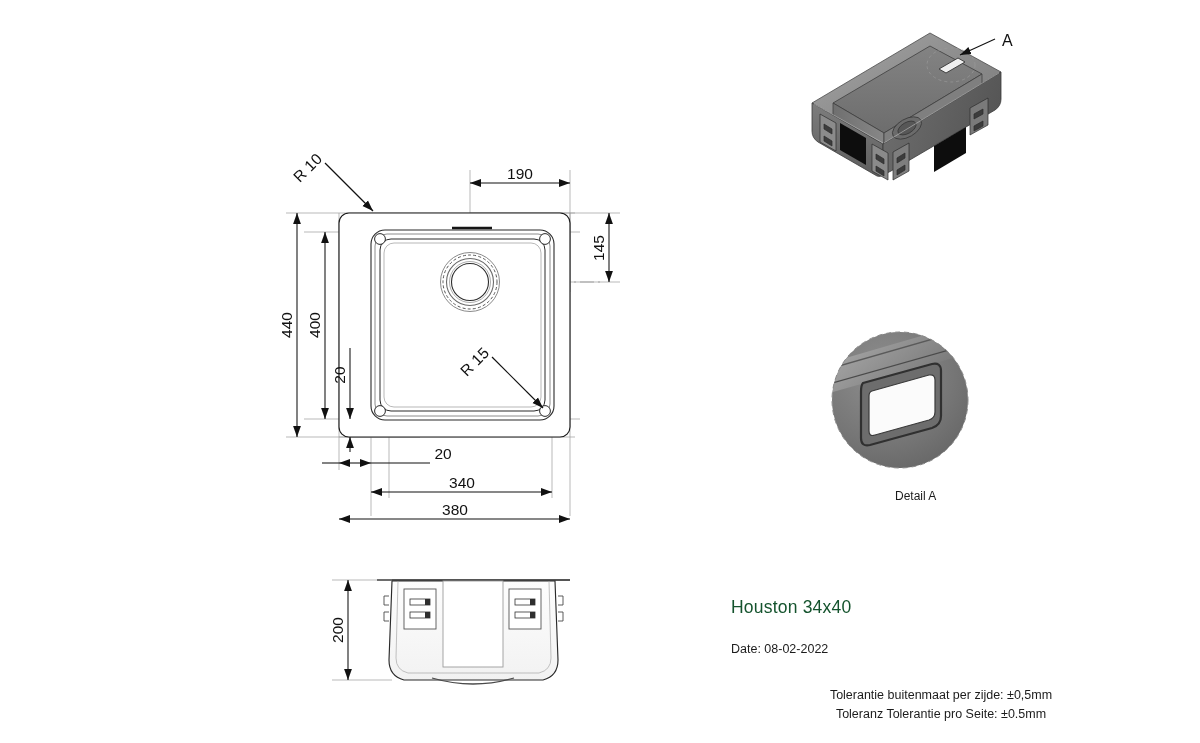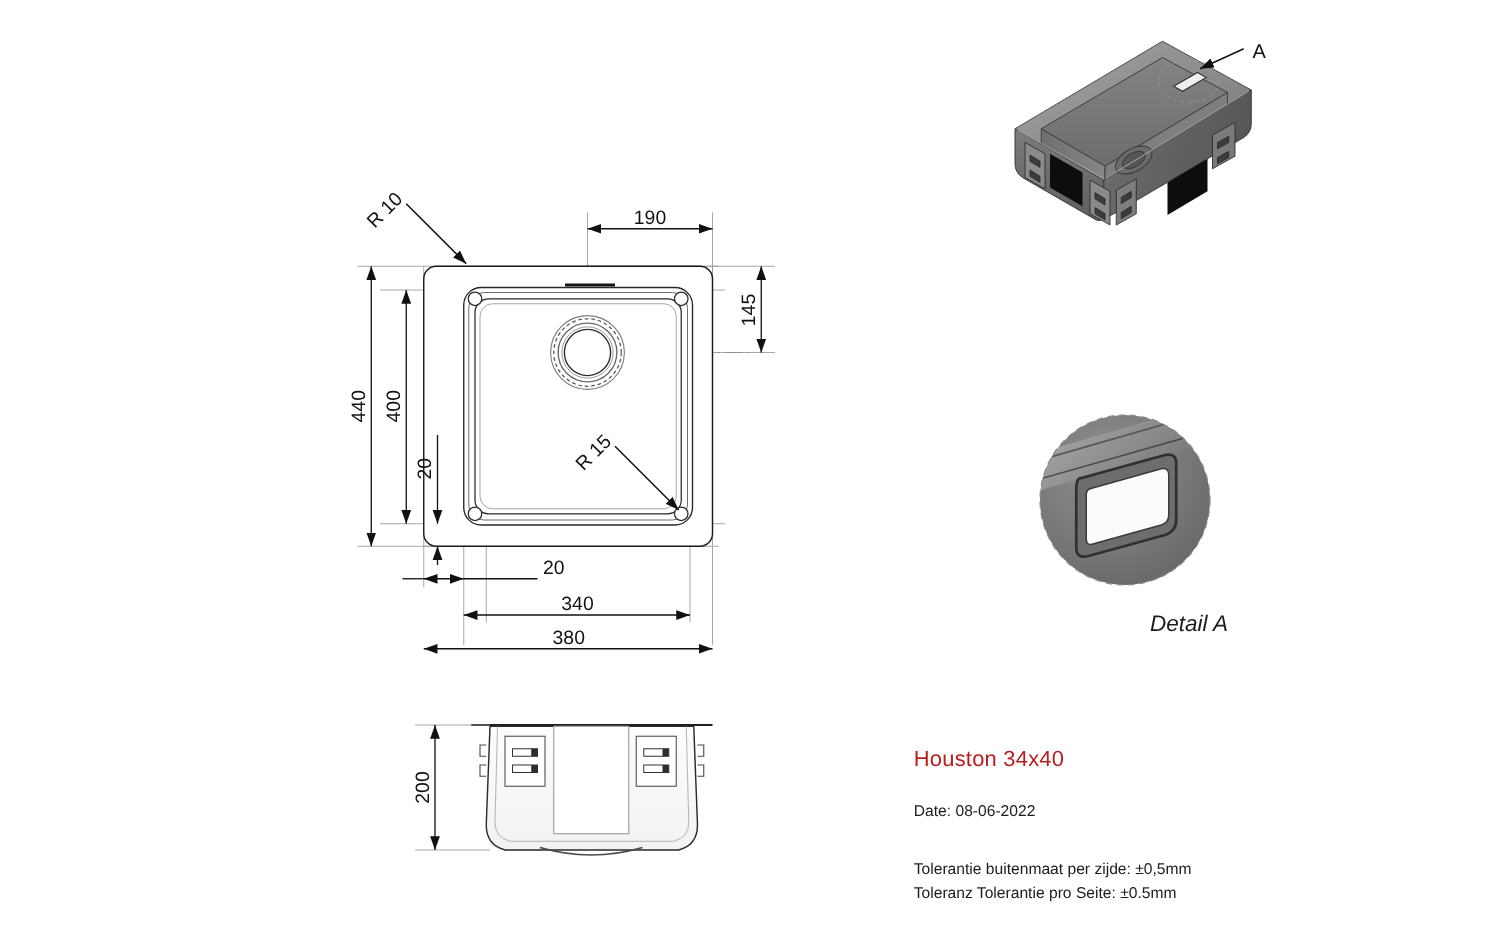--- a/index.html
+++ b/index.html
@@ -29,49 +29,49 @@
   }
   .titleblock {
     position: absolute;
     left: 731px;
     top: 597px;
     width: 420px;
   }
   .tb-title {
     font-size: 17.5px;
     font-weight: 400;
-    color: #b91c1c;
+    color: #14532d;
     letter-spacing: 0.2px;
     margin: 0;
     line-height: 1.2;
   }
   .tb-date {
     font-size: 12.5px;
     color: #1c1c1c;
     margin: 0;
     padding-top: 24px;
     line-height: 1.2;
   }
   .tb-tol {
     padding-top: 29px;
   }
   .tb-tol-line {
     font-size: 12.5px;
     color: #1c1c1c;
     line-height: 19px;
     white-space: nowrap;
+    text-align: center;
   }
   .detail-caption {
     position: absolute;
-    left: 920px;
+    left: 895px;
     top: 489px;
-    font-size: 18px;
+    font-size: 12px;
     color: #1c1c1c;
     line-height: 1.2;
-    font-style: italic;
   }
   text {
     font-family: "Liberation Sans", sans-serif;
     fill: #111111;
   }
   .dimtext {
     font-size: 15.5px;
   }
   .balloon {
     font-size: 16px;
@@ -361,20 +361,20 @@
       </g>
 
       <circle cx="900" cy="400" r="68" fill="none" stroke="#8a8a8a" stroke-width="1" stroke-dasharray="5 4"></circle>
     </g>
   </svg>
 
   <div class="detail-caption">Detail A</div>
 
   <div class="titleblock">
     <div class="tb-title">Houston 34x40</div>
-    <div class="tb-date">Date: 08-06-2022</div>
+    <div class="tb-date">Date: 08-02-2022</div>
     <div class="tb-tol">
       <div class="tb-tol-line">Tolerantie buitenmaat per zijde: ±0,5mm</div>
       <div class="tb-tol-line">Toleranz Tolerantie pro Seite: ±0.5mm</div>
     </div>
   </div>
 
 </div>
 
 </body></html>

